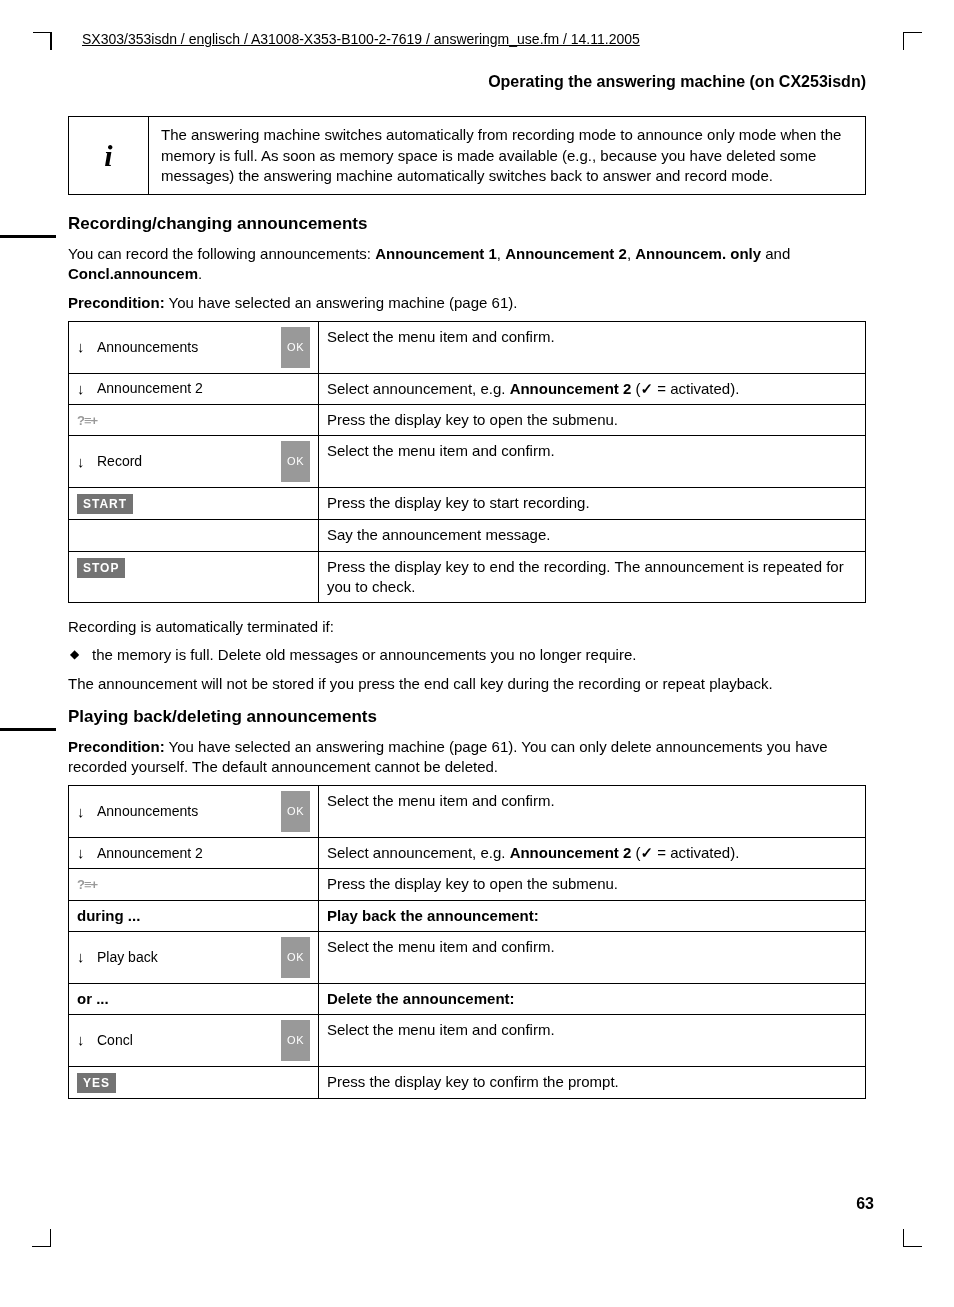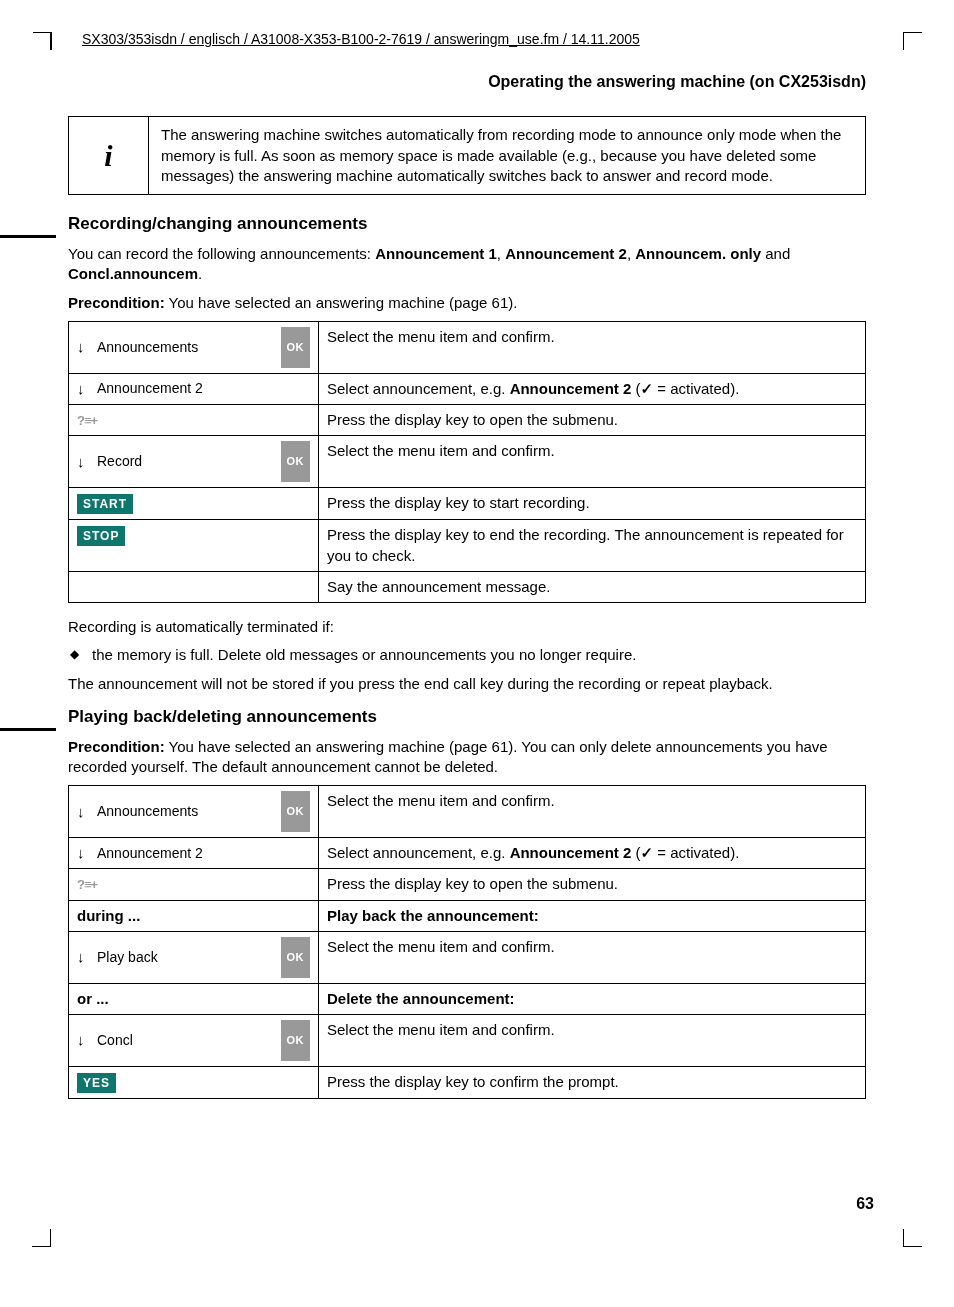--- a/index.html
+++ b/index.html
@@ -45,22 +45,22 @@
 
   p { margin: 4px 0 8px 0; }
   .bold { font-weight: bold; }
 
   table.steps { width: 100%; border-collapse: collapse; margin: 8px 0 14px 0; }
   table.steps td { border: 1px solid #000; padding: 5px 8px; vertical-align: top; font-size: 15px; }
   table.steps td.left { width: 250px; }
   .key-row { display: flex; align-items: center; gap: 6px; }
   .arrow-icon { font-size: 15px; font-weight: bold; display:inline-block; width:14px; }
   .menu-label { font-weight: normal; flex: 1; font-size: 14px; }
-  .ok-badge { background: #999; color: #fff; font-size: 11px; font-weight: bold; padding: 13px 6px; letter-spacing: 0.5px; text-align: center; }
-  .full-badge { background: #0f766e; color: #fff; font-size: 12px; font-weight: bold; padding: 2px 6px; display:inline-block; letter-spacing: 1px; }
+  .ok-badge { background: #999; color: #fff; font-size: 11px; font-weight: normal; padding: 13px 6px; letter-spacing: 0.5px; text-align: center; }
+  .full-badge { background: #737373; color: #fff; font-size: 12px; font-weight: bold; padding: 2px 6px; display:inline-block; letter-spacing: 1px; }
   .submenu-icon { color:#999; font-size: 13px; letter-spacing:-1px; font-weight:bold; }
   .check { font-weight: bold; }
 
   ul.diamond { list-style: none; margin: 4px 0 8px 0; padding: 0; }
   ul.diamond li { position: relative; padding-left: 24px; margin: 3px 0; }
   ul.diamond li::before { content: "◆"; position: absolute; left: 2px; top: 1px; font-size: 12px; }
 
   .page-num { position: absolute; right: 80px; bottom: 92px; font-weight: bold; font-size: 16px; }
   .either-or { font-weight: bold; }
 </style>
@@ -125,26 +125,26 @@
               <span class="ok-badge">OK</span>
             </div>
           </td>
           <td>Select the menu item and confirm.</td>
         </tr>
         <tr>
           <td class="left"><span class="full-badge">START</span></td>
           <td>Press the display key to start recording.</td>
         </tr>
         <tr>
+          <td class="left"></td>
+          <td>Say the announcement message.</td>
+        </tr>
+        <tr>
           <td class="left"><span class="full-badge">STOP</span></td>
           <td>Press the display key to end the recording. The announcement is repeated for you to check.</td>
-        </tr>
-        <tr>
-          <td class="left"></td>
-          <td>Say the announcement message.</td>
         </tr>
       </tbody>
   </table>
 
   <p>Recording is automatically terminated if:</p>
   <ul class="diamond" id="bullets1">
       <li>the memory is full. Delete old messages or announcements you no longer require.</li>
     </ul>
   <p>The announcement will not be stored if you press the end call key during the recording or repeat playback.</p>
 

